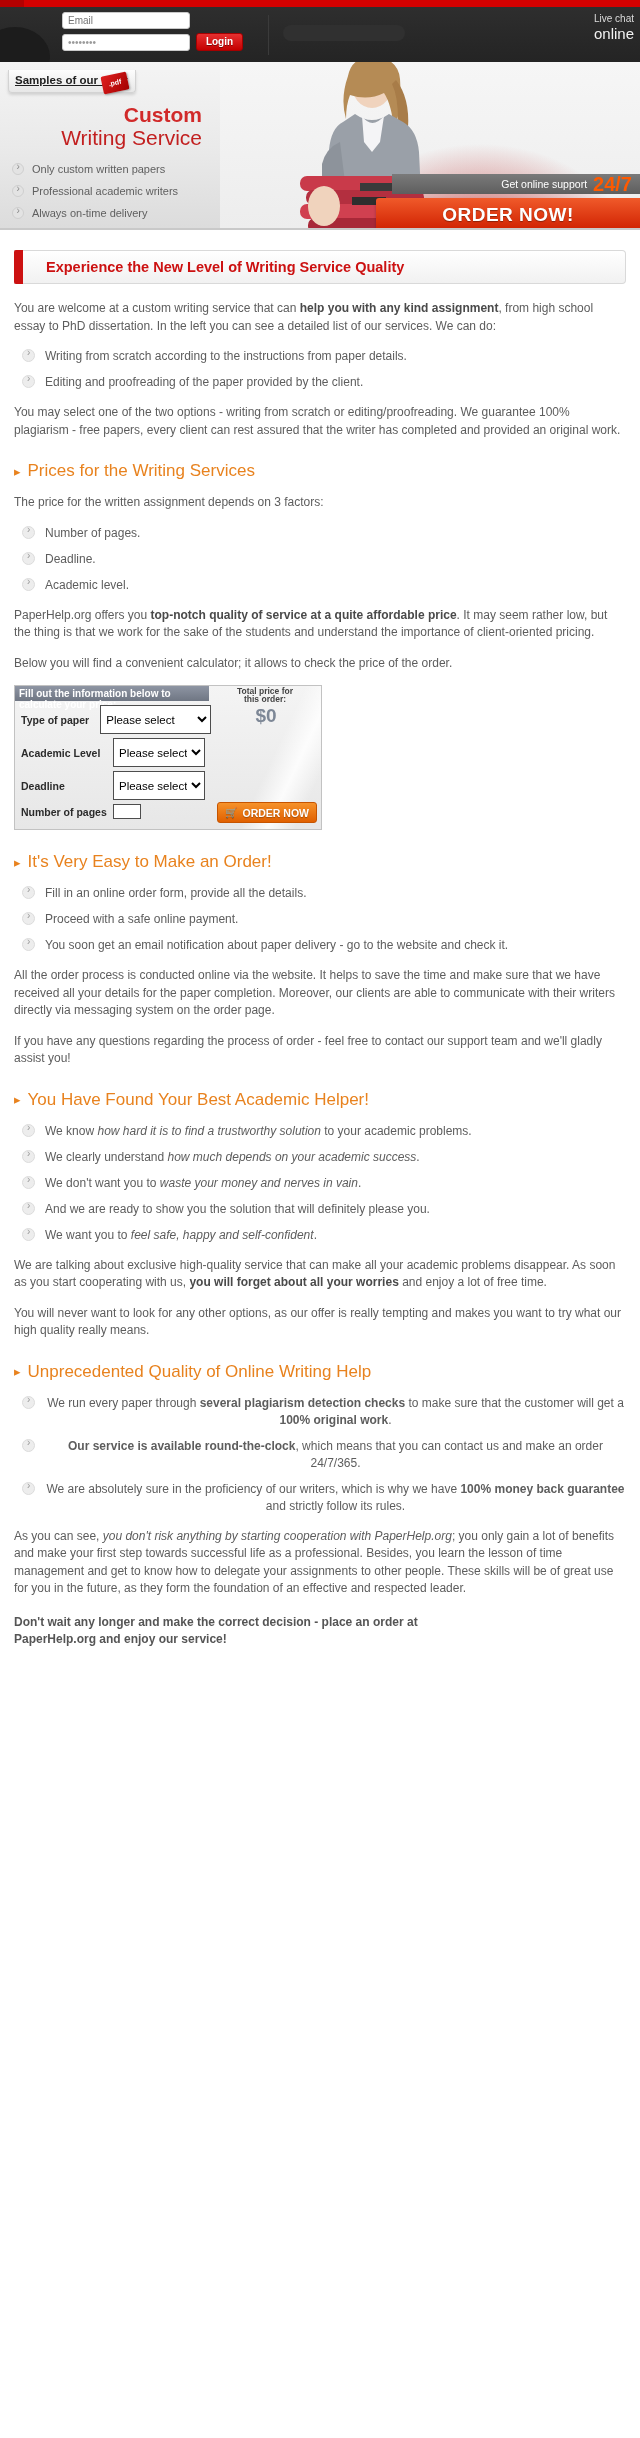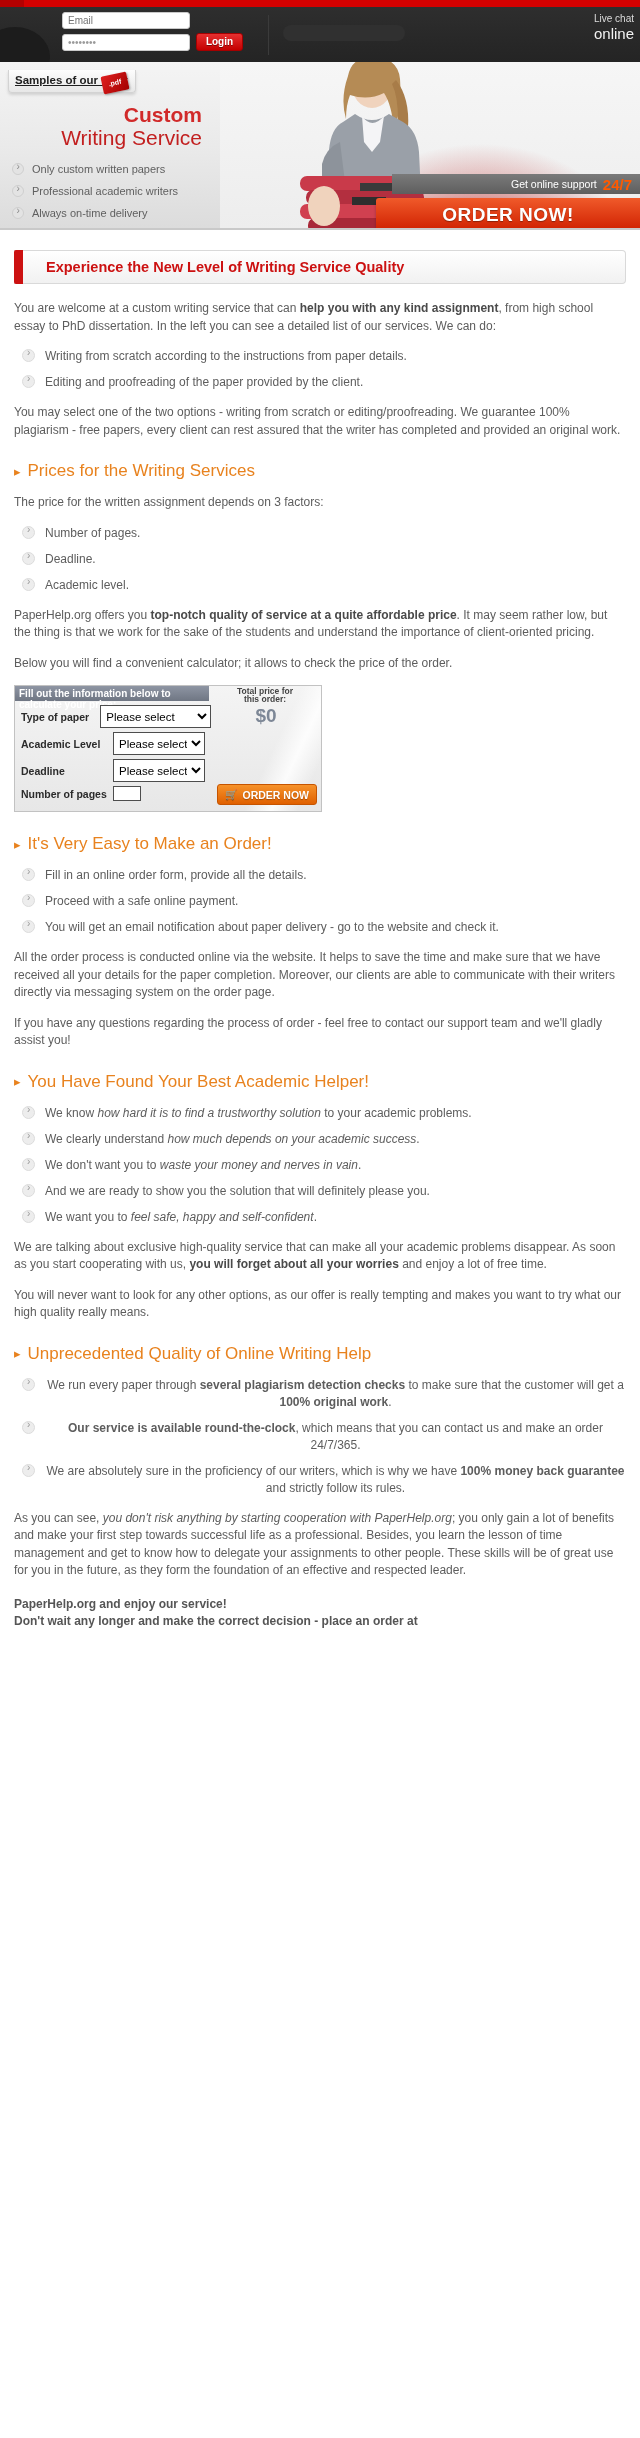--- a/index.html
+++ b/index.html
@@ -108,21 +108,21 @@
     border:1px solid #cfcfcf; border-radius:3px; display:flex; align-items:center;
   }
 
   .support-bar {
     position:absolute; right:0; top:112px; width:248px; height:20px;
     background:#6a6a6a; color:#fff;
     background:linear-gradient(180deg,#7a7a7a 0%,#5e5e5e 100%);
     display:flex; align-items:center; justify-content:flex-end; padding-right:8px;
   }
   .support-bar .st { font-size:10.5px;text-align:center; }
-  .support-bar .num { font-size:15px; font-weight:bold; color:#ff5a00; margin-left:6px; }
+  .support-bar .num { font-size:20px; font-weight:bold; color:#ff5a00; margin-left:6px; }
   .order-now-hero {
     position:absolute; right:0; top:136px; width:264px; height:33px;
     background:linear-gradient(180deg,#f05a2a 0%,#cf2000 100%);
     border-radius:3px 0 0 3px;
     box-shadow:0 2px 3px rgba(0,0,0,.25);
     color:#fff; font-size:19px; font-weight:bold;
     display:flex; align-items:center; justify-content:center;
     letter-spacing:.5px; text-shadow:0 1px 1px rgba(0,0,0,.35);
     cursor:pointer;
   }
@@ -183,21 +183,21 @@
     flex:1; font-size:8.5px; font-weight:bold; color:#444; text-align:center;
     line-height:8px; padding-top:1px;
   }
   .calc-body { display:flex; }
   .calc-left { width:196px; padding:4px 0 6px 6px; }
   .calc-row { display:flex; align-items:center; margin-bottom:4px; }
   .calc-row label {
     width:92px; font-size:10.5px; font-weight:bold; color:#2b2b2b;
   }
   .calc-row select {
-    width:92px; height:23px; font-size:11.5px; font-family:"Liberation Sans", sans-serif;
+    width:92px; height:29px; font-size:11.5px; font-family:"Liberation Sans", sans-serif;
     border:1px solid #4d4d4d; background:#fff; color:#000; padding:0 1px;
   }
   .calc-row select.wide { width:128px; }
   .calc-row input.num {
     width:28px; height:15px; border:1px solid #4d4d4d; background:#fff;
     font-size:11px; font-family:"Liberation Sans", sans-serif; padding:0 2px;
   }
   .calc-right { flex:1; position:relative; padding-top:2px; }
   .calc-right .price {
     font-size:19px; font-weight:bold; color:#7d8796; text-align:center; margin-top:2px;
@@ -408,21 +408,21 @@
       <li>
           <span class="bico"></span>
           <span class="btxt">Fill in an online order form, provide all the details.</span>
         </li>
       <li>
           <span class="bico"></span>
           <span class="btxt">Proceed with a safe online payment.</span>
         </li>
       <li>
           <span class="bico"></span>
-          <span class="btxt">You will get an email notification about paper delivery - go to the website and check it.</span>
+          <span class="btxt">You soon get an email notification about paper delivery - go to the website and check it.</span>
         </li>
     </ul>
 
     <p>All the order process is conducted online via the website. It helps to save the time and make sure that we have received all your details for the paper completion. Moreover, our clients are able to communicate with their writers directly via messaging system on the order page.</p>
     <p>If you have any questions regarding the process of order - feel free to contact our support team and we'll gladly assist you!</p>
 
     <h2 class="sect">
       <span class="arr">▸</span>
       <span>You Have Found Your Best Academic Helper!</span>
     </h2>
@@ -469,18 +469,18 @@
         </li>
       <li>
           <span class="bico"></span>
           <span class="btxt"><span>We are absolutely sure in the proficiency of our writers, which is why we have </span><b>100% money back guarantee</b><span> and strictly follow its rules.</span></span>
         </li>
     </ul>
 
     <p><span>As you can see, </span><em>you don't risk anything by starting cooperation with PaperHelp.org</em><span>; you only gain a lot of benefits and make your first step towards successful life as a professional. Besides, you learn the lesson of time management and get to know how to delegate your assignments to other people. These skills will be of great use for you in the future, as they form the foundation of an effective and respected leader.</span></p>
 
     <div class="closing">
+      <div>Don't wait any longer and make the correct decision - place an order at</div>
       <div>PaperHelp.org and enjoy our service!</div>
-      <div>Don't wait any longer and make the correct decision - place an order at</div>
     </div>
 
   </div>
 </div>
 
 </body></html>

